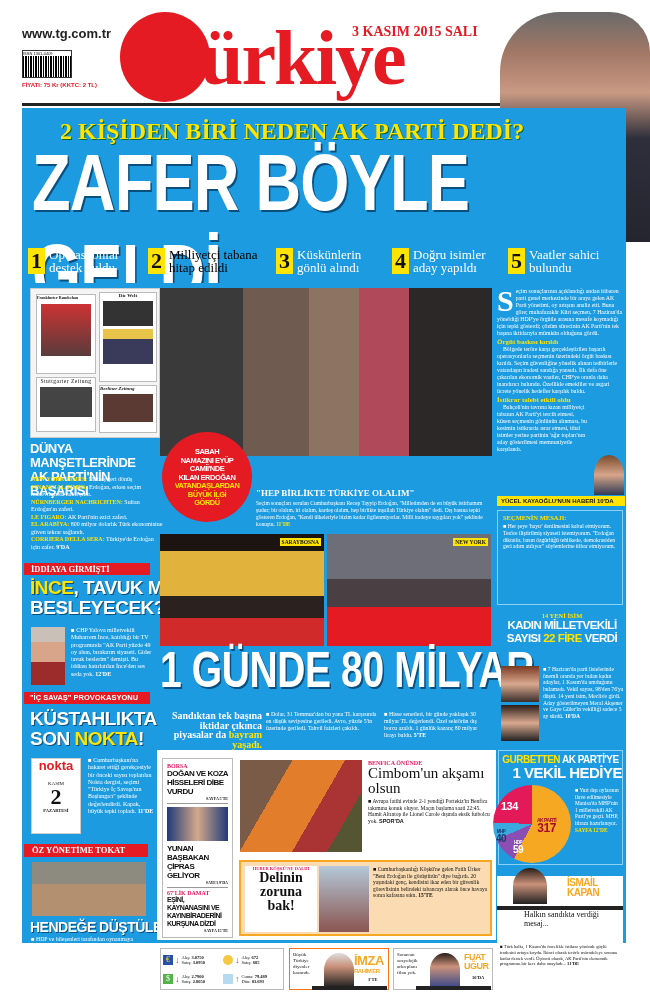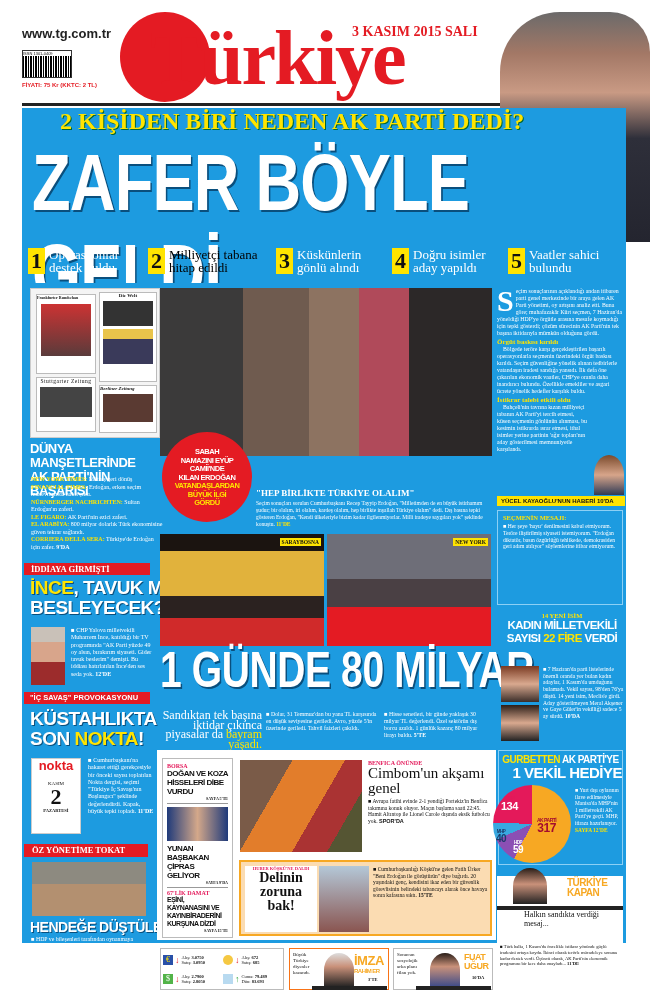--- a/index.html
+++ b/index.html
@@ -25,21 +25,21 @@
   <div class="abs" style="left:22px;top:82px;font-family:'Liberation Sans',sans-serif;font-size:6px;font-weight:bold;color:#e41b23;">FİYATI: 75 Kr (KKTC: 2 TL)</div>
   <div class="abs" style="left:120px;top:12px;width:90px;height:90px;border-radius:50%;background:#e41b23;"></div>
   <div class="abs" style="left:150px;top:18px;font-family:'Liberation Serif',serif;font-weight:bold;font-size:78px;line-height:80px;color:#e41b23;letter-spacing:-2px;text-shadow:-28px 0 0 transparent;">Türkiye</div>
   <div class="abs" style="left:352px;top:24px;font-family:'Liberation Serif',serif;font-weight:bold;font-size:14px;color:#e41b23;">3 KASIM 2015 SALI</div>
   <div class="abs" style="left:22px;top:103px;width:620px;height:3px;background:#222;"></div>
 </div>
 
 <div class="abs" style="left:500px;top:12px;width:150px;height:230px;background:linear-gradient(180deg,#6b6a6a 0%,#a37866 18%,#c99a84 35%,#2e2f3a 55%,#24252f 100%);border-radius:60px 40px 0 0;"></div>
 
 <div class="abs blue" style="left:22px;top:108px;width:604px;height:175px;">
-  <div class="abs cond y" style="left:38px;top:0;font-family:'Liberation Serif',serif;font-size:24px;color:#ffe400;letter-spacing:0;text-shadow:1px 1px 0 #063;">2 KİŞİDEN BİRİ NEDEN AK PARTİ DEDİ?</div>
+  <div class="abs cond y" style="left:38px;top:10px;font-family:'Liberation Serif',serif;font-size:24px;color:#ffe400;letter-spacing:0;text-shadow:1px 1px 0 #063;">2 KİŞİDEN BİRİ NEDEN AK PARTİ DEDİ?</div>
   <div class="abs cond w" style="left:10px;top:30px;font-size:80px;line-height:90px;transform:scaleX(0.79);transform-origin:left;letter-spacing:-1px;text-shadow:2px 2px 0 #0a4f7d;">ZAFER BÖYLE GELDİ</div>
   <div class="abs" style="left:6px;top:140px;width:600px;display:flex;gap:8px;">
     <div style="display:flex;align-items:center;width:112px;">
       <span style="background:#ffe400;color:#111;font-weight:bold;font-size:22px;padding:0 3px;line-height:26px;">1</span>
       <span style="color:#fff;font-size:13px;line-height:13px;margin-left:4px;">Operasyonlar destek buldu</span>
     </div>
     <div style="display:flex;align-items:center;width:120px;">
       <span style="background:#ffe400;color:#111;font-weight:bold;font-size:22px;padding:0 3px;line-height:26px;">2</span>
       <span style="color:#000000;font-size:13px;line-height:13px;margin-left:4px;">Milliyetçi tabana hitap edildi</span>
     </div>
@@ -144,21 +144,21 @@
 </div>
 
 <div class="abs" style="left:160px;top:534px;width:164px;height:112px;background:linear-gradient(180deg,#1b1410 0 15%,#e1b23c 15% 55%,#2b2220 55% 75%,#d02a2a 75%);">
   <span class="abs" style="right:3px;top:4px;background:#ffe400;font-weight:bold;font-size:5.5px;padding:1px 2px;">SARAYBOSNA</span>
 </div>
 <div class="abs" style="left:327px;top:534px;width:164px;height:112px;background:linear-gradient(180deg,#6e6e78 0 40%,#4a4044 40% 65%,#e41b23 65%);">
   <span class="abs" style="right:3px;top:4px;background:#ffe400;font-weight:bold;font-size:5.5px;padding:1px 2px;">NEW YORK</span>
 </div>
 
 <div class="abs cond w" style="left:160px;top:644px;font-size:50px;line-height:52px;transform:scaleX(0.78);transform-origin:left;text-shadow:2px 2px 0 #0a4f7d;white-space:nowrap;">1 GÜNDE 80 MİLYAR</div>
-<div class="abs w" style="left:162px;top:711px;width:100px;font-weight:normal;font-size:12px;line-height:9.5px;text-align:right;">
+<div class="abs w" style="left:162px;top:711px;width:100px;font-weight:bold;font-size:10px;line-height:9.5px;text-align:right;">
   <span>Sandıktan tek başına iktidar çıkınca piyasalar da </span><span class="y">bayram yaşadı.</span>
 </div>
 <div class="abs w" style="left:266px;top:711px;width:112px;font-size:5.8px;line-height:7px;">
   <span class="sq">Dolar, 31 Temmuz'dan bu yana TL karşısında en düşük seviyesine geriledi. Avro, yüzde 5'in üzerinde geriledi. Tahvil faizleri çakıldı.</span>
 </div>
 <div class="abs w" style="left:384px;top:711px;width:106px;font-size:5.8px;line-height:7px;">
   <span class="sq">Hisse senetleri, bir günde yaklaşık 30 milyar TL değerlendi. Özel sektörün dış borcu azaldı. 1 günlük kazanç 80 milyar lirayı buldu.</span> <b>5'TE</b>
 </div>
 
 <div class="abs" style="left:157px;top:750px;width:339px;height:190px;background:#fff;"></div>
@@ -169,21 +169,21 @@
   <div style="height:34px;margin:3px 0;background:linear-gradient(90deg,#1f3a7a,#d4a88a 50%,#1f3a7a);"></div>
   <div class="cond" style="font-size:8px;line-height:9px;">YUNAN BAŞBAKAN ÇİPRAS GELİYOR</div>
   <div style="font-size:4px;text-align:right;font-weight:bold;border-bottom:1px solid #999;padding-bottom:2px;">SAYFA 9'DA</div>
   <div style="color:#e4195a;font-weight:bold;font-size:6px;margin-top:2px;">67'LİK DAMAT</div>
   <div class="cond" style="font-size:7px;line-height:8px;">EŞİNİ, KAYNANASINI VE KAYINBİRADERİNİ KURŞUNA DİZDİ</div>
   <div style="font-size:4px;text-align:right;font-weight:bold;">SAYFA 15'TE</div>
 </div>
 <div class="abs" style="left:240px;top:760px;width:122px;height:92px;background:linear-gradient(120deg,#7a5b48 0 30%,#e27d2b 30% 60%,#a33 60% 80%,#553 80%);"></div>
 <div class="abs" style="left:368px;top:760px;width:124px;">
   <div style="color:#e4195a;font-weight:bold;font-size:6px;">BENFICA ÖNÜNDE</div>
-  <div style="font-size:15px;line-height:15px;">Cimbom'un akşamı genel</div>
+  <div style="font-size:15px;line-height:15px;">Cimbom'un akşamı olsun</div>
   <div style="font-size:5.5px;line-height:6.7px;margin-top:2px;">
     <span class="sq">Avrupa fatihi evinde 2-1 yendiği Portekiz'in Benfica takımına konuk oluyor. Maçın başlama saati 22:45. Hamit Altıntop ile Lionel Carole dışında eksik futbolcu yok.</span> <b style="font-family:'Liberation Sans',sans-serif;">SPOR'DA</b>
   </div>
 </div>
 <div class="abs" style="left:239px;top:860px;width:253px;height:76px;background:#fbdcb2;border:2px solid #f7a823;">
   <div class="abs" style="left:4px;top:4px;width:72px;height:66px;background:#fff;text-align:center;">
     <div style="color:#e4195a;font-weight:bold;font-size:4.5px;">HUBER KÖŞKÜ'NE DALDI</div>
     <div style="font-weight:bold;font-size:14px;line-height:14px;">
       <div>Delinin</div>
       <div>zoruna</div>
@@ -254,21 +254,21 @@
   <div class="abs w" style="left:76px;top:36px;width:46px;font-size:5.4px;line-height:6.6px;">
     <span class="sq">Yurt dışı oylarının ilave edilmesiyle Manisa'da MHP'nin 1 milletvekili AK Parti'ye geçti. MHP, itiraza hazırlanıyor.</span>
     <div class="y" style="font-weight:bold;">SAYFA 12'DE</div>
   </div>
 </div>
 
 <div class="abs" style="left:497px;top:876px;width:126px;height:62px;background:#fff;">
   <div style="height:30px;position:relative;">
     <div class="abs" style="left:16px;top:-8px;width:34px;height:36px;border-radius:50% 50% 0 0;background:linear-gradient(#2a1e18,#c9917a 45%,#222);"></div>
     <div class="abs cond" style="left:70px;top:2px;color:#f7a823;font-size:10px;line-height:10px;">
-      <div>TÜRKİYE</div>
+      <div>İSMAİL</div>
       <div>KAPAN</div>
     </div>
   </div>
   <div style="height:4px;background:#222;"></div>
   <div style="font-size:8px;line-height:8.5px;padding:1px 3px;margin-left:24px;">Halkın sandıkta verdiği mesaj...</div>
 </div>
 <div class="abs" style="left:497px;top:938px;width:126px;height:6px;background:#fff;"></div>
 <div class="abs" style="left:500px;top:944px;width:122px;font-size:4.6px;line-height:5.8px;background:#fff;">
   <span class="sq">Türk halkı, 1 Kasım'da öncelikle istikrar yönünde güçlü iradesini ortaya koydu. İkinci olarak terörle mücadeleye sonuna kadar destek verdi. Üçüncü olarak, AK Parti'nin ekonomik programını bir kere daha onayladı...</span> <b>11'DE</b>
 </div>

